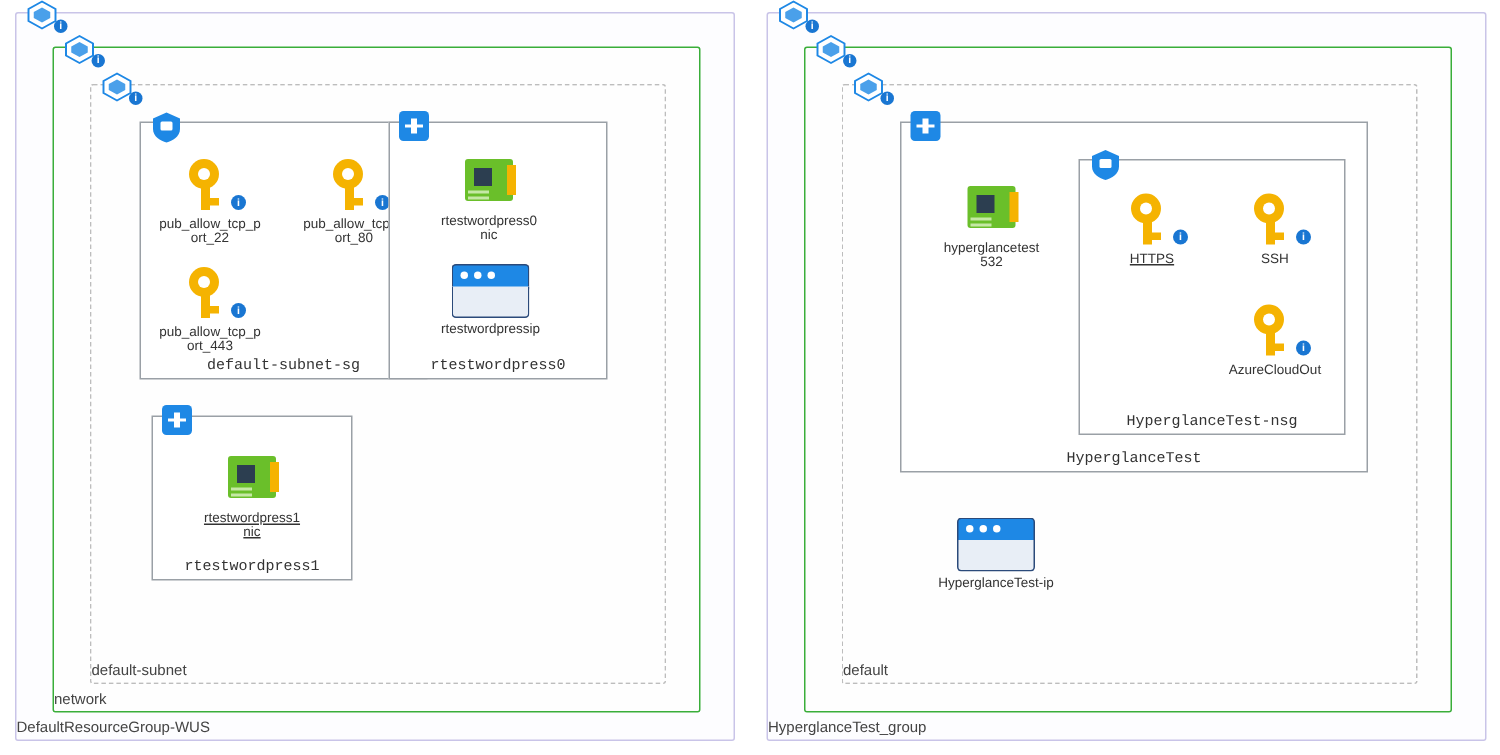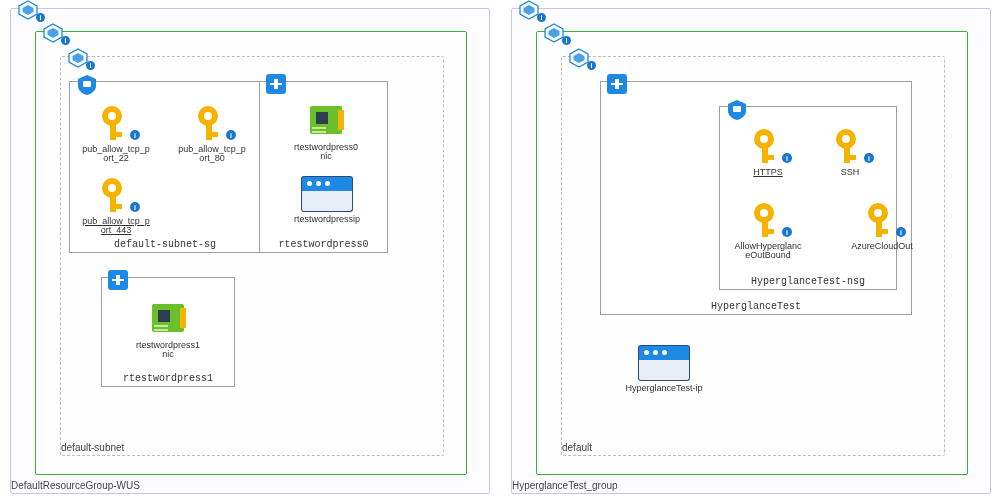--- a/index.html
+++ b/index.html
@@ -283,31 +283,32 @@
       </div>
       <div class="label">DefaultResourceGroup-WUS</div>
 
       <div class="box lvl-vnet" style="left:24px; top:22px; width:432px; height:444px;">
         <div class="hdr-icon">
           <svg width="22" height="20">
               <use href="#hex-badge"></use>
             </svg>
           <div class="hdr-info">i</div>
         </div>
+        <div class="label">network</div>
 
         <div class="box lvl-sub" style="left:24px; top:24px; width:384px; height:400px;">
           <div class="hdr-icon">
             <svg width="22" height="20">
                 <use href="#hex-badge"></use>
               </svg>
             <div class="hdr-info">i</div>
           </div>
           <div class="label">default-subnet</div>
 
-          <div class="card" style="left:8px; top:24px; width:192px; height:172px;">
+          <div class="card" style="left:32px; top:24px; width:192px; height:172px;">
             <div class="card-badge shield-badge">
               <svg width="22" height="22">
                   <use href="#shield-badge"></use>
                 </svg>
             </div>
 
             <div class="item" style="left:12px; top:20px;">
               <div class="ico key-ico">
                 <div class="head"></div>
                   <div class="hole"></div>
@@ -320,35 +321,35 @@
             <div class="item" style="left:88px; top:20px;margin-left:20px;">
               <div class="ico key-ico">
                 <div class="head"></div>
                   <div class="hole"></div>
                   <div class="shaft"></div>
                   <div class="tooth"></div>
                 <div class="info-dot">i</div>
               </div>
               <div class="cap">pub_allow_tcp_port_80</div>
             </div>
-            <div class="item" style="left:12px; top:92px;text-decoration:underline;">
+            <div class="item" style="left:12px; top:92px;">
               <div class="ico key-ico">
                 <div class="head"></div>
                   <div class="hole"></div>
                   <div class="shaft"></div>
                   <div class="tooth"></div>
                 <div class="info-dot">i</div>
               </div>
               <div class="cap">pub_allow_tcp_port_443</div>
             </div>
 
             <div class="card-label">default-subnet-sg</div>
           </div>
 
-          <div class="card" style="left:198px; top:24px; width:129px; height:172px;">
+          <div class="card" style="left:198px; top:24px; width:146px; height:172px;">
             <div class="card-badge">
               <div class="sq-badge"></div>
             </div>
 
             <div class="item" style="left:32px; top:18px;">
               <div class="ico nic-ico">
                 <div class="board"></div>
                   <div class="chip"></div>
                   <div class="side"></div>
                 <div class="trace1"></div>
@@ -371,21 +372,21 @@
             </div>
 
             <div class="card-label">rtestwordpress0</div>
           </div>
 
           <div class="card" style="left:40px; top:220px; width:134px; height:110px;">
             <div class="card-badge">
               <div class="sq-badge"></div>
             </div>
 
-            <div class="item" style="left:32px; top:20px;">
+            <div class="item" style="left:32px; top:20px;text-decoration:underline;">
               <div class="ico nic-ico">
                 <div class="board"></div>
                   <div class="chip"></div>
                   <div class="side"></div>
                 <div class="trace1"></div>
                   <div class="trace2"></div>
               </div>
               <div class="cap">rtestwordpress1nic</div>
             </div>
 
@@ -423,20 +424,30 @@
               </svg>
             <div class="hdr-info">i</div>
           </div>
           <div class="label">default</div>
 
           <div class="card" style="left:38px; top:24px; width:312px; height:234px;">
             <div class="card-badge">
               <div class="sq-badge"></div>
             </div>
 
+            <div class="item" style="left:26px; top:36px;">
+              <div class="ico nic-ico">
+                <div class="board"></div>
+                  <div class="chip"></div>
+                  <div class="side"></div>
+                <div class="trace1"></div>
+                  <div class="trace2"></div>
+              </div>
+              <div class="cap">hyperglancetest532</div>
+            </div>
 
             <div class="card" style="left:118px; top:24px; width:178px; height:184px;">
               <div class="card-badge shield-badge">
                 <svg width="22" height="22">
                     <use href="#shield-badge"></use>
                   </svg>
               </div>
 
               <div class="item" style="left:14px; top:18px;text-decoration:underline;">
                 <div class="ico key-ico">
@@ -451,31 +462,21 @@
               <div class="item" style="left:96px; top:18px;">
                 <div class="ico key-ico">
                   <div class="head"></div>
                     <div class="hole"></div>
                     <div class="shaft"></div>
                     <div class="tooth"></div>
                   <div class="info-dot">i</div>
                 </div>
                 <div class="cap">SSH</div>
               </div>
-              <div class="item" style="left:14px; top:92px;">
-                <div class="ico key-ico">
-                  <div class="head"></div>
-                    <div class="hole"></div>
-                    <div class="shaft"></div>
-                    <div class="tooth"></div>
-                  <div class="info-dot">i</div>
-                </div>
-                <div class="cap">AllowHyperglanceOutBound</div>
-              </div>
-              <div class="item" style="left:96px; top:92px;margin-left:32px;">
+              <div class="item" style="left:96px; top:92px;">
                 <div class="ico key-ico">
                   <div class="head"></div>
                     <div class="hole"></div>
                     <div class="shaft"></div>
                     <div class="tooth"></div>
                   <div class="info-dot">i</div>
                 </div>
                 <div class="cap">AzureCloudOut</div>
               </div>
 

